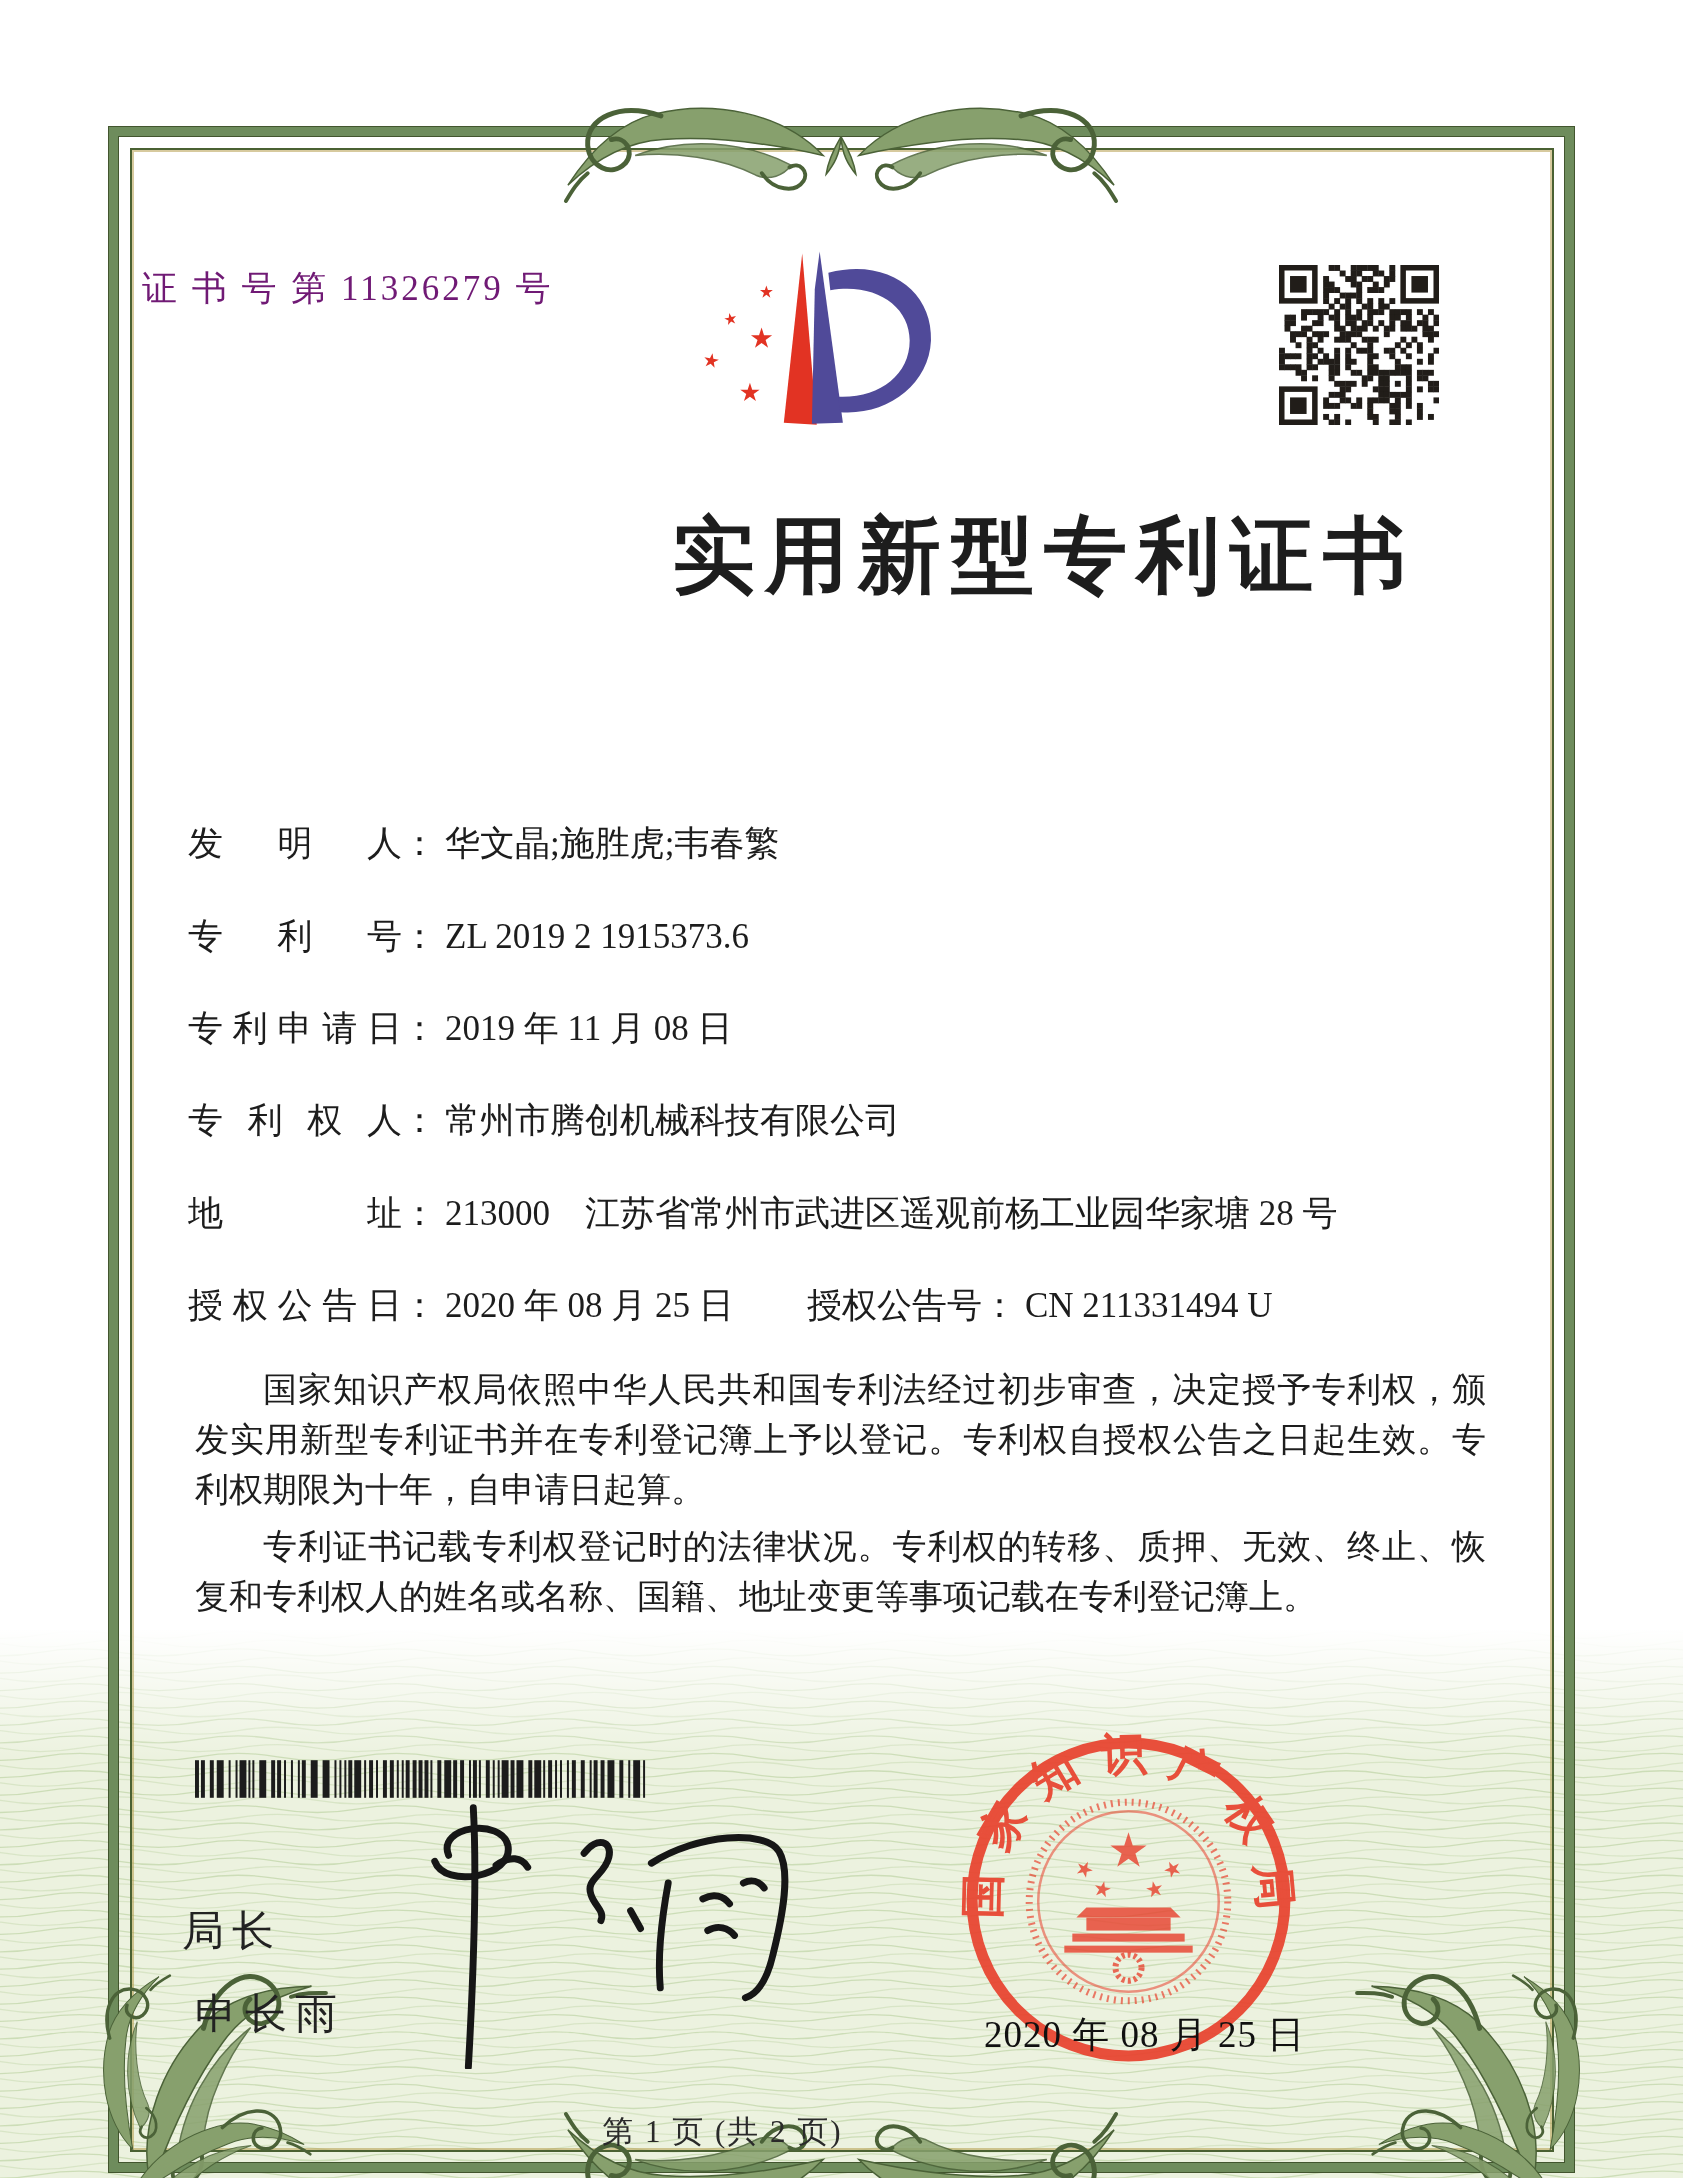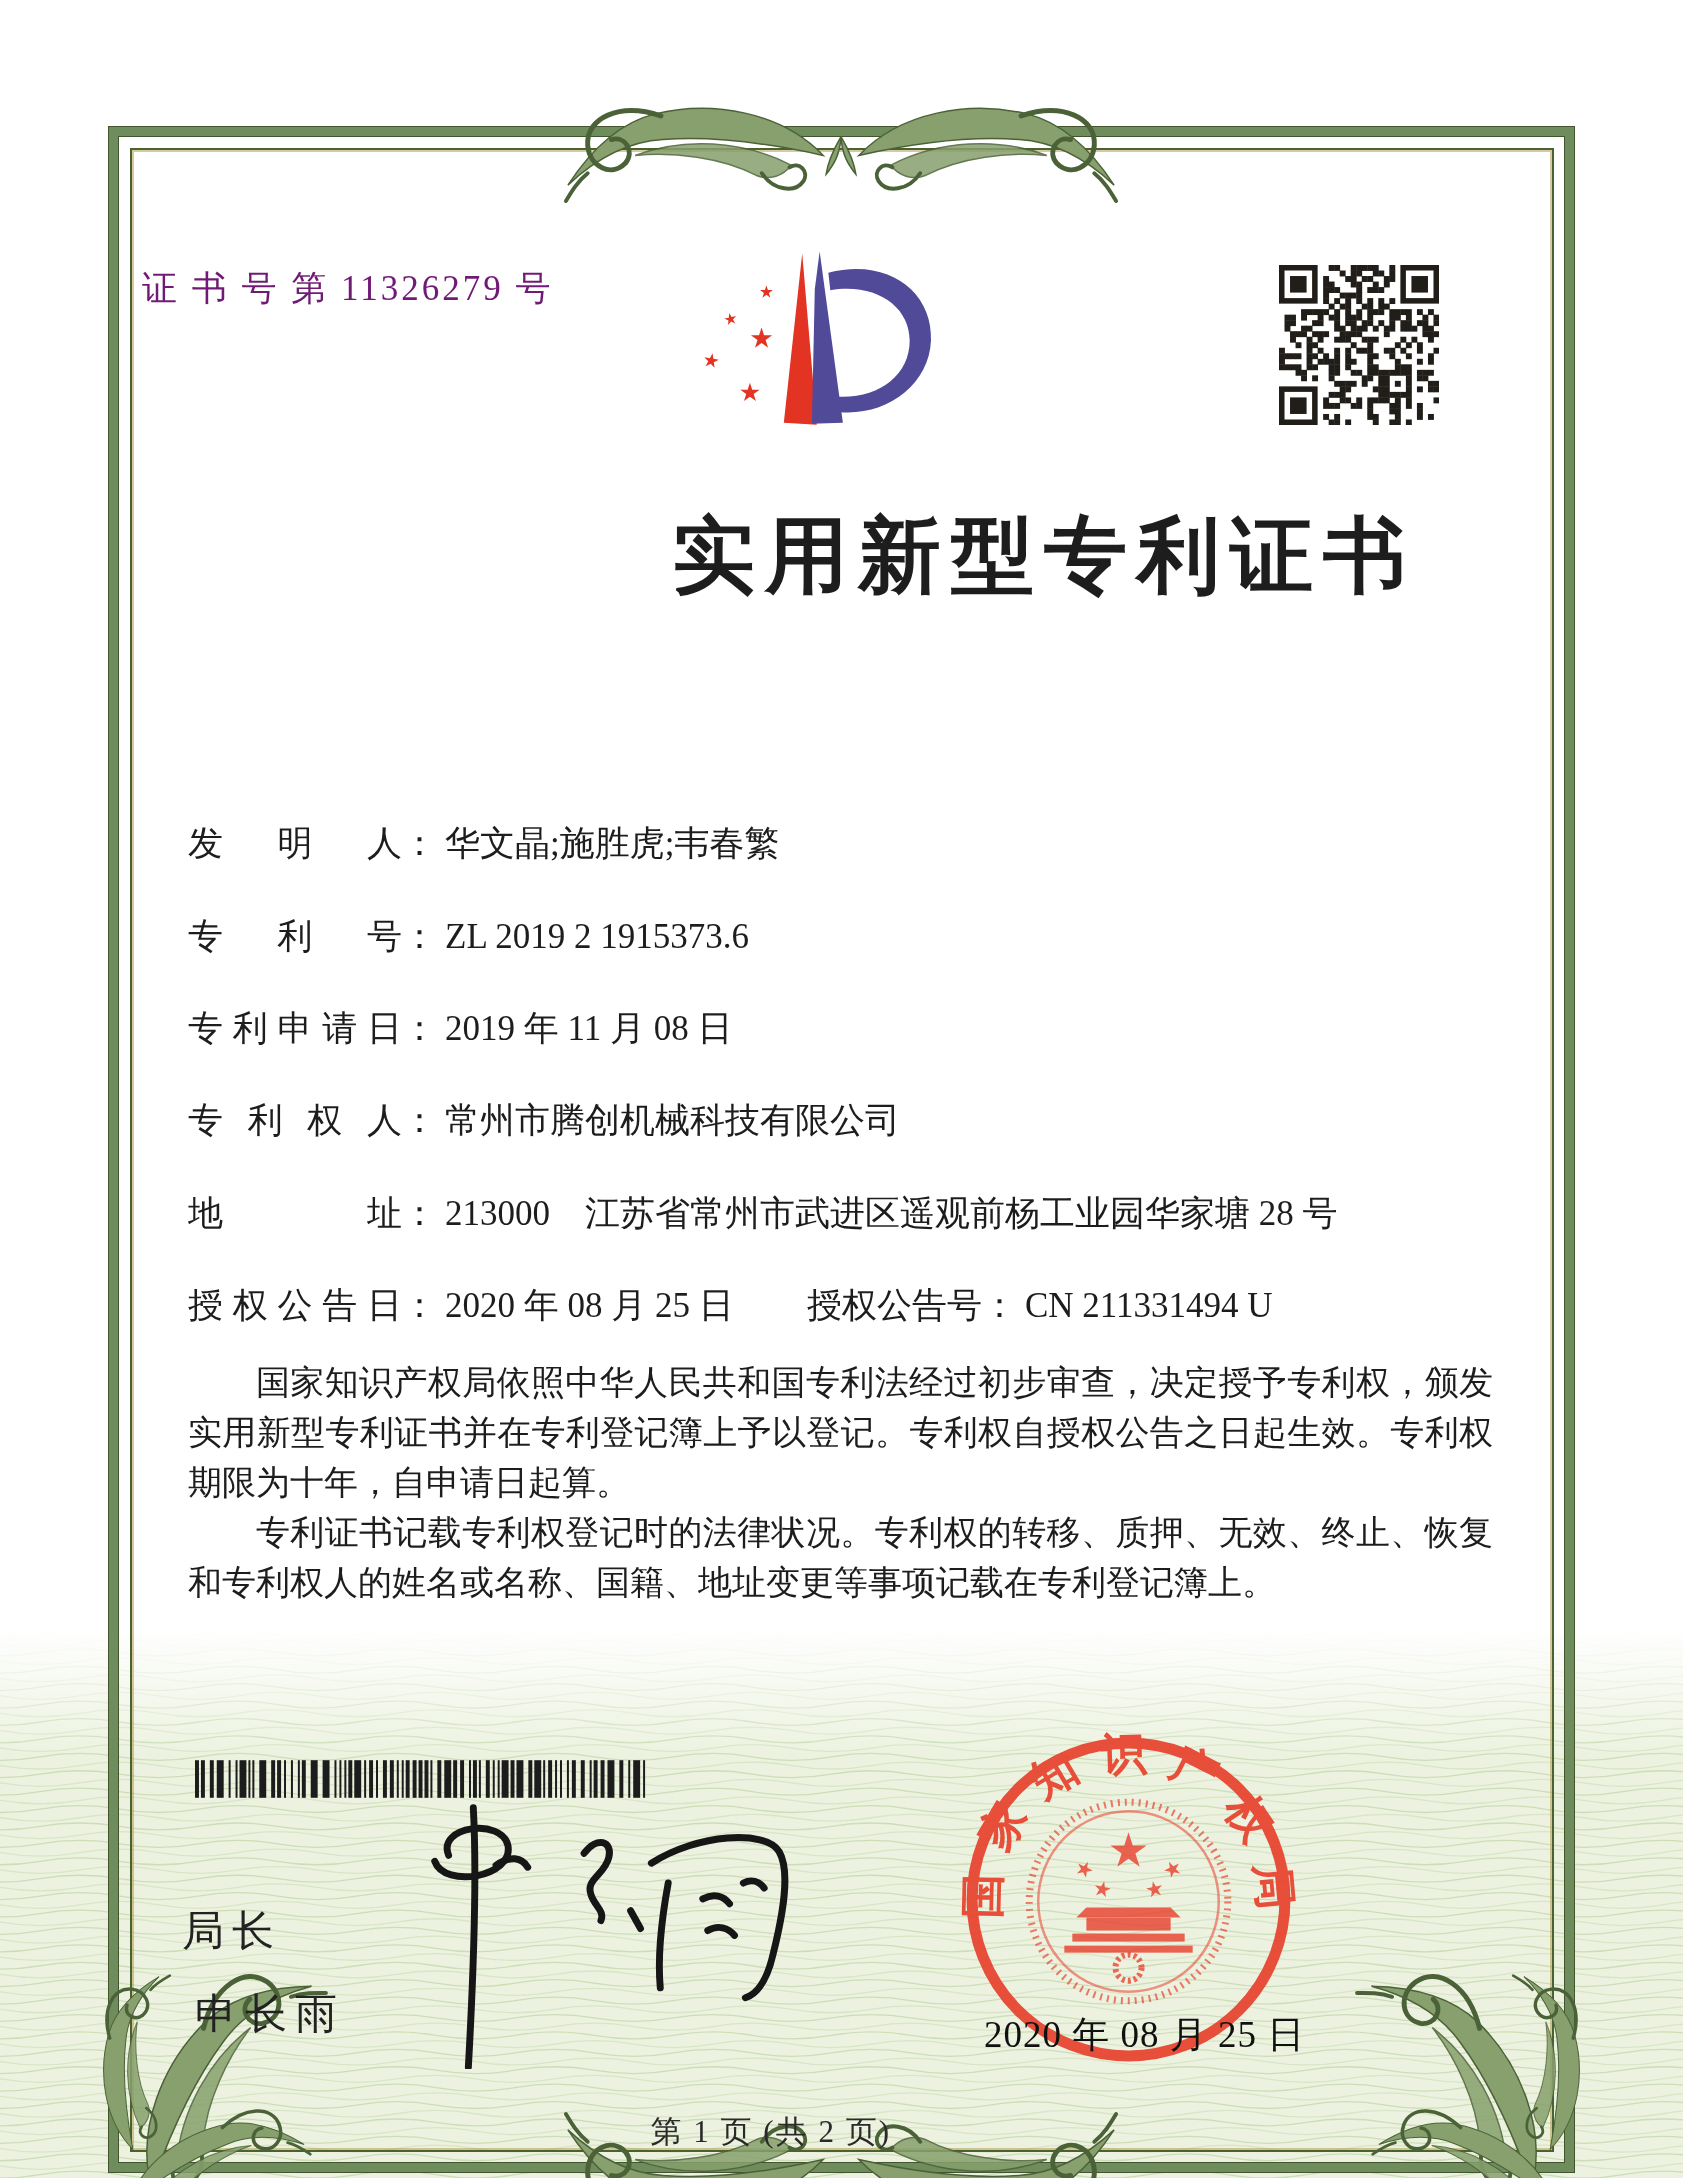--- a/index.html
+++ b/index.html
@@ -45,39 +45,39 @@
   
   .frow{position:absolute;left:188px;font-size:35px;white-space:nowrap;}
   .flabel{display:inline-block;width:214px;text-align:justify;text-align-last:justify;vertical-align:top;}
   .fvalue{margin-left:8px;}
   .fr1{top:728px}.fr2{top:820px}.fr3{top:913px}.fr4{top:1005px}
   .fr5{top:1097px}.fr6{top:1190px}.fr7{top:1282px}
   .fr8{position:absolute;left:807px;top:1282px;font-size:35px;white-space:nowrap;}
 
   
   .bodytext{left:188px;top:1358px;width:1305px;font-size:34px;line-height:50px;text-align:justify;}
-  .bodytext p{margin:0;text-indent:2em;}
+  .bodytext p{margin:7px;text-indent:2em;}
 
   
   .barcode{left:195px;top:1760px;}
   .sig-title{left:182px;top:1903px;font-family:"Liberation Sans","DejaVu Sans",sans-serif;
     font-size:42px;letter-spacing:8px;color:#222;}
   .sig-name{left:195px;top:1986px;font-family:Liberation Sans, sans-serif;
     font-size:42px;letter-spacing:8px;color:#222;}
   .signature{left:371px;top:1792px;}
   .sig-stroke{fill:none;stroke:#161616;stroke-width:7;stroke-linecap:round;stroke-linejoin:round;}
 
   .seal{left:958px;top:1729px;opacity:.93;}
   .seal-ink{fill:var(--seal-red,#e8432f);}
   .seal-ring{fill:none;stroke:var(--seal-red,#e8432f);stroke-width:11;}
   .seal-line{fill:none;stroke:var(--seal-red,#e8432f);}
   .seal-text{fill:var(--seal-red,#e8432f);font-size:45px;font-weight:bold;
     font-family:"Liberation Serif","DejaVu Serif",serif;}
   .seal-date{left:984px;top:2010px;font-size:37px;letter-spacing:1px;color:#101010;z-index:6;}
-  .footer{left:554px;top:2111px;width:337px;text-align:right;font-size:31px;letter-spacing:2px;color:#2a2a2a;}
+  .footer{left:554px;top:2111px;width:337px;text-align:center;font-size:31px;letter-spacing:2px;color:#2a2a2a;}
 </style>
 </head>
 <body>
 
 <svg width="0" height="0" style="position:absolute" aria-hidden="true">
   <defs>
     <path id="star5" d="M0,-10 L2.24,-3.09 L9.51,-3.09 L3.63,1.18 L5.88,8.09 L0,3.82 L-5.88,8.09 L-3.63,1.18 L-9.51,-3.09 L-2.24,-3.09 Z"></path>
     <g id="half-fl">
       <path class="orn-fill" d="M8,62 C50,18 120,6 178,20 C210,28 240,52 266,92 C236,64 204,48 170,46 C120,42 62,50 8,62 Z"></path>
       <path class="orn-fill" style="opacity:.85" d="M40,72 C90,46 150,44 198,62 C160,58 110,64 76,82 C62,88 48,82 40,72 Z"></path>

